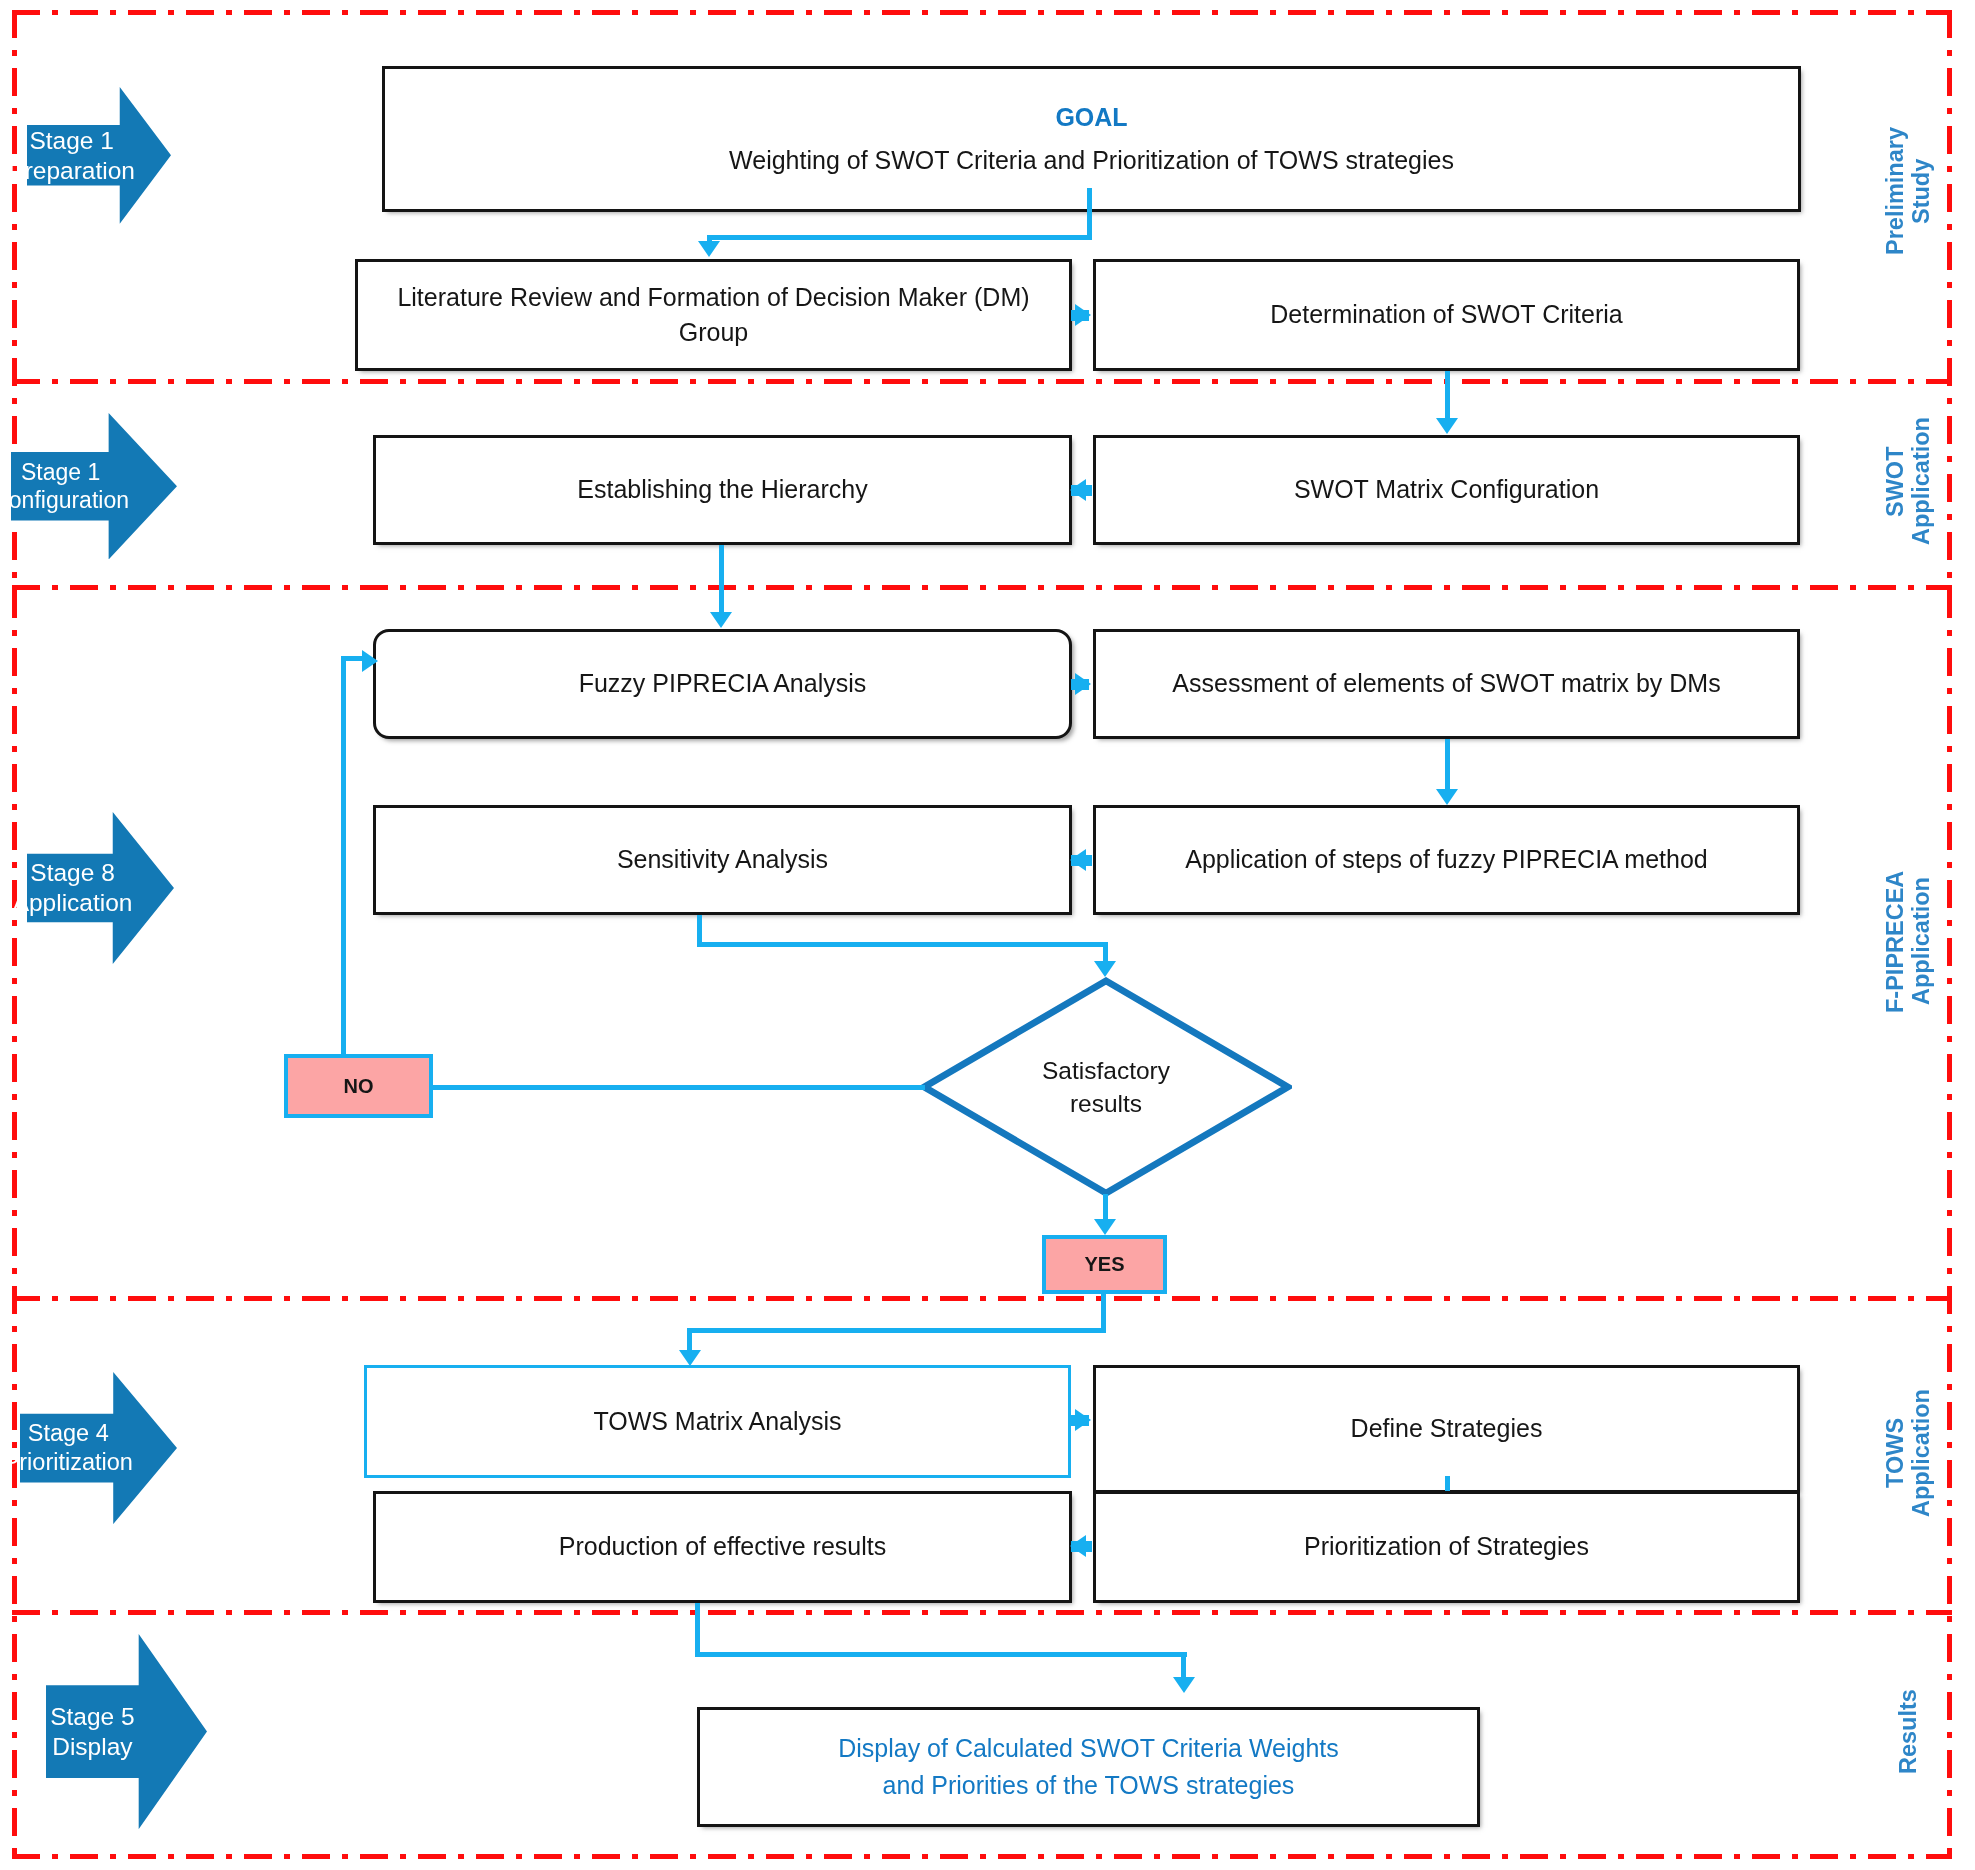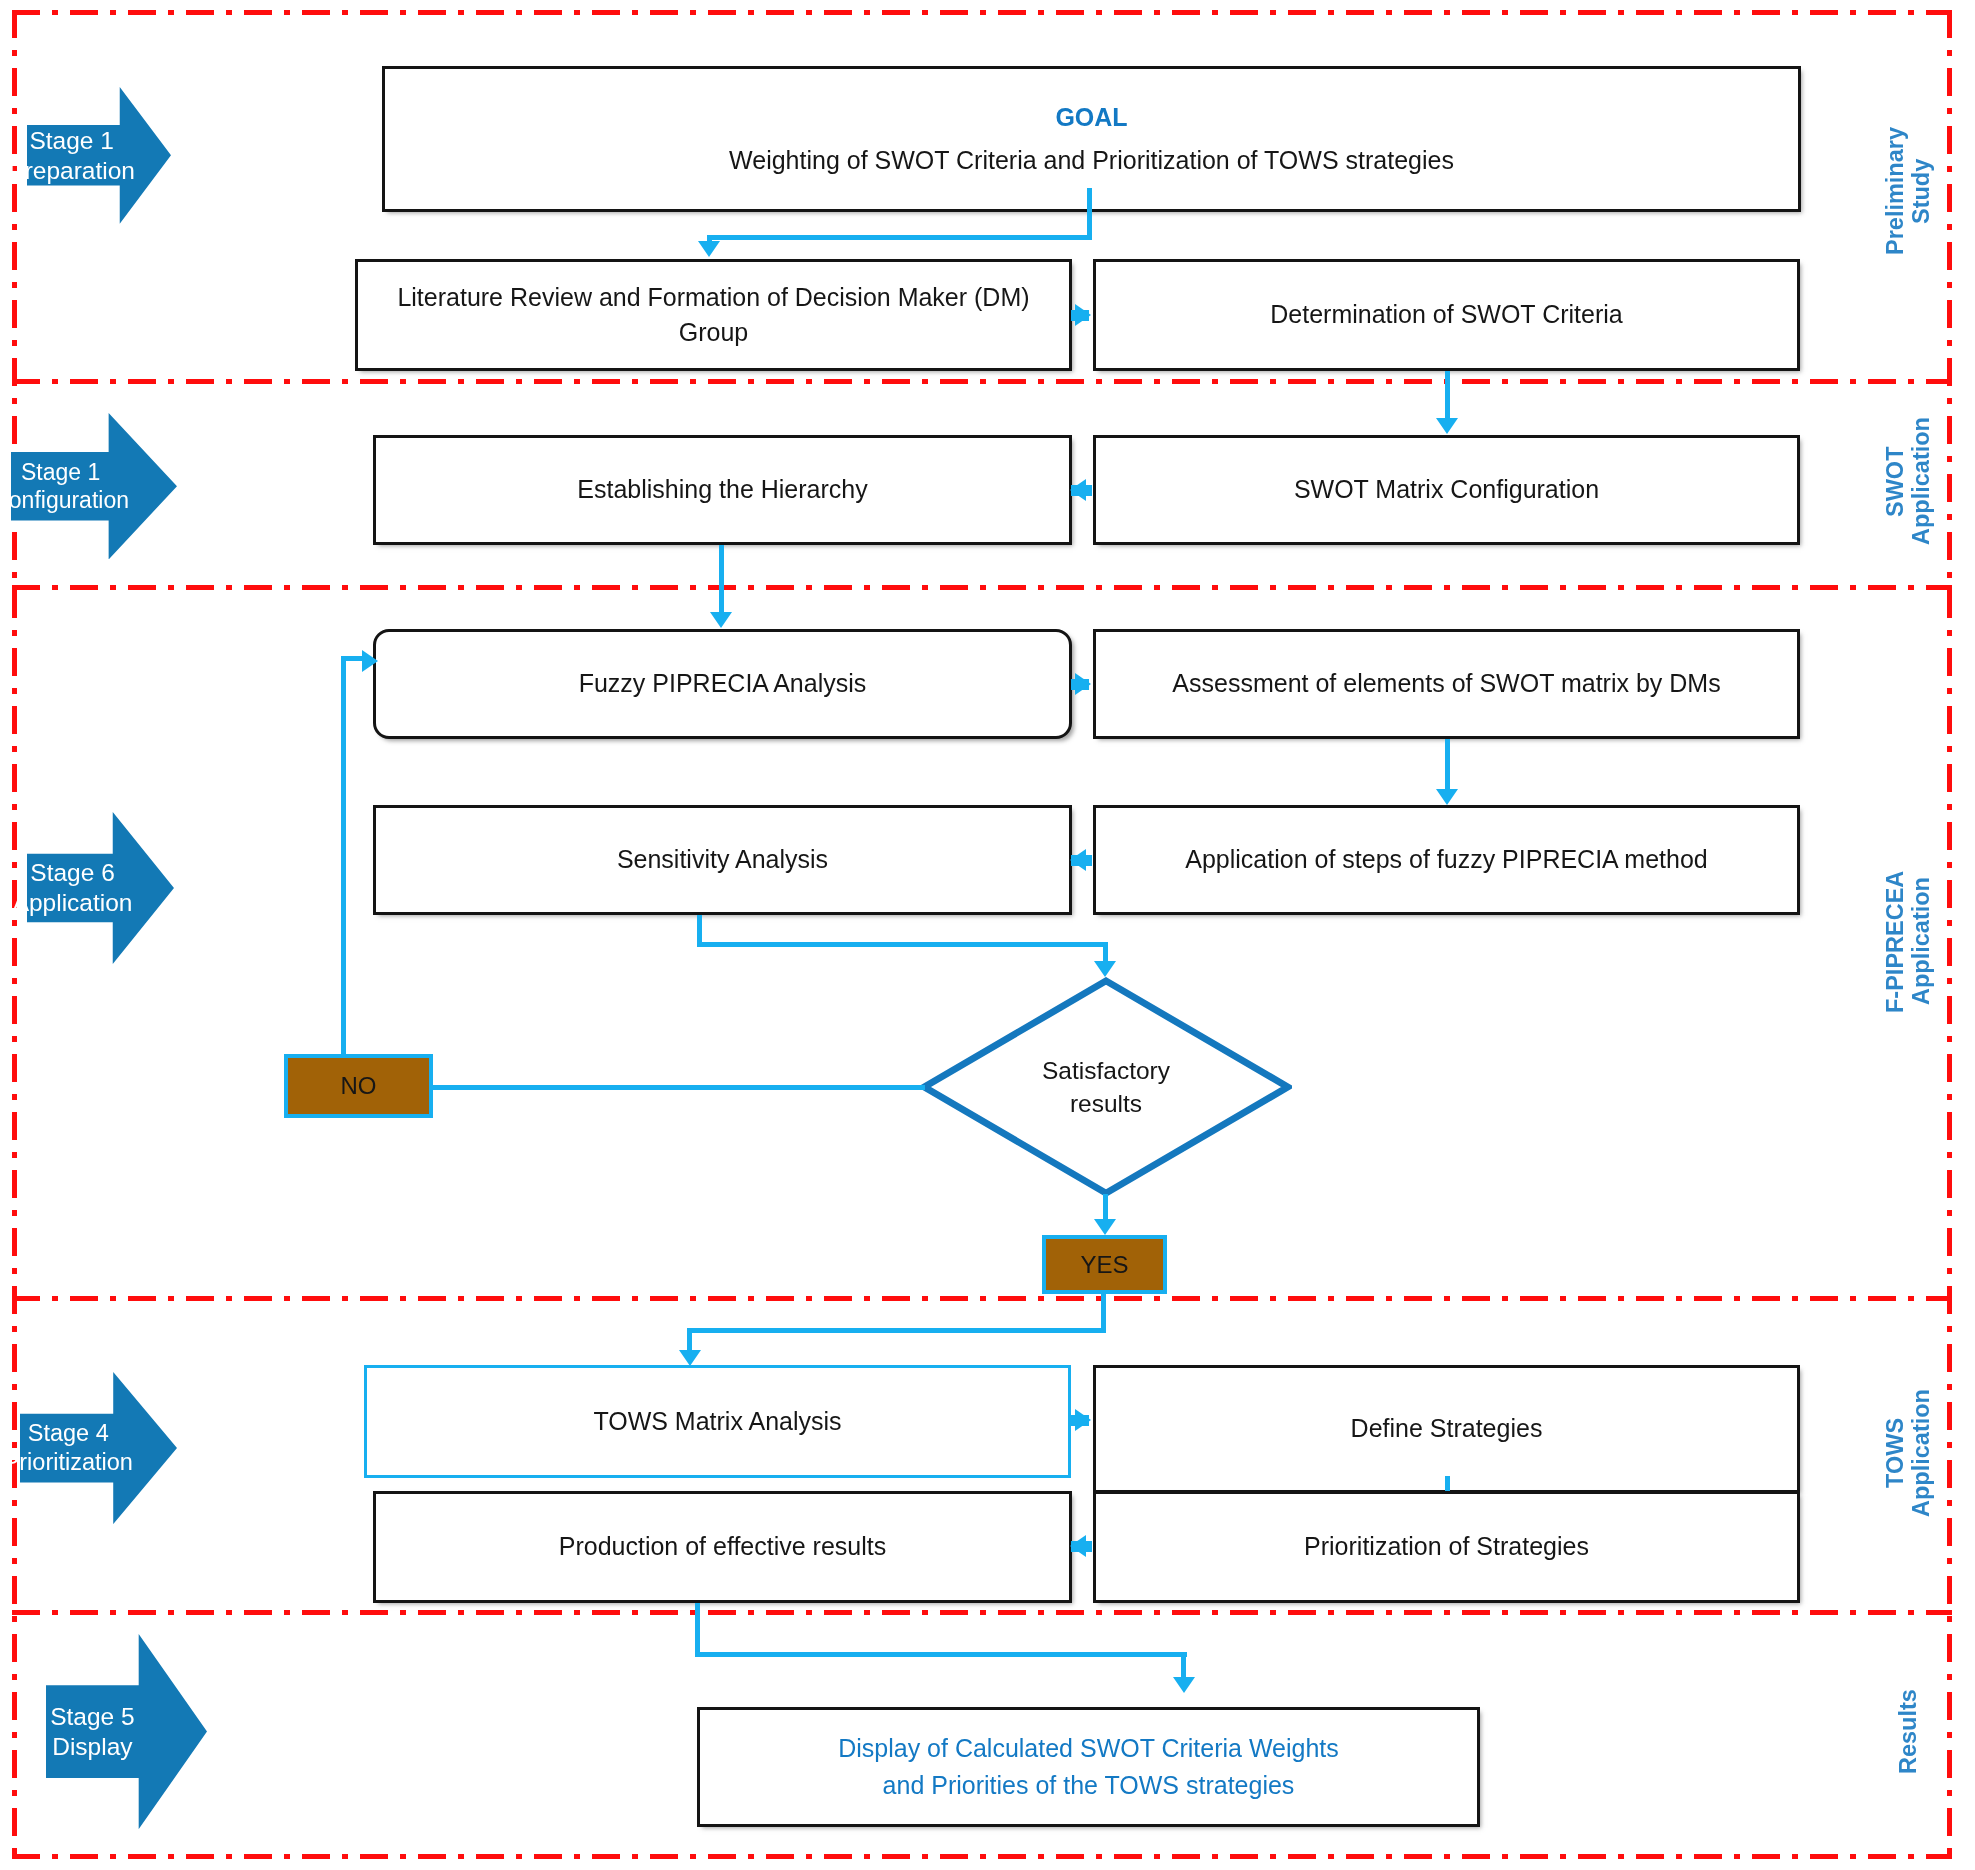--- a/index.html
+++ b/index.html
@@ -57,24 +57,24 @@
     justify-content:center;
     gap:7.8px;
   }
   .goal-title { color:#1379C4; font-weight:bold; font-size:25px; }
   .goal-sub   { color:#161616; font-size:25px; }
   .pbox.results-text { color:#1379C4; }
 
   
   .smallbox {
     position:absolute;
-    background:#a16207;
+    background:#fca5a5;
     border:4.9px solid #17AFF0;
     display:flex; align-items:center; justify-content:center;
-    font-size:24px; color:#161616;
+    font-size:20px; color:#161616;font-weight:bold;
   }
 
   
   .diamond-wrap { position:absolute; }
   .diamond-wrap svg { display:block; }
   .diamond-label {
     position:absolute; inset:0;
     display:flex; flex-direction:column;
     align-items:center; justify-content:center;
     font-size:24.5px; color:#161616; line-height:1.35;
@@ -153,21 +153,21 @@
       <span>Stage 1</span>
       <span>Configuration</span>
     </div>
   </div>
 
   <div class="stage-arrow" style="left:27px; top:812px; width:147px; height:152px;">
     <svg viewBox="0 0 300 310" preserveAspectRatio="none" aria-hidden="true">
       <polygon points="0,85 175,85 175,0 300,155 175,310 175,225 0,225" fill="#1379B5"></polygon>
     </svg>
     <div class="st-label">
-      <span>Stage 6</span>
+      <span>Stage 8</span>
       <span>Application</span>
     </div>
   </div>
 
   <div class="stage-arrow" style="left:19.6px; top:1372px; width:157px; height:152px;">
     <svg viewBox="0 0 320 310" preserveAspectRatio="none" aria-hidden="true">
       <polygon points="0,85 190,85 190,0 320,155 190,310 190,225 0,225" fill="#1379B5"></polygon>
     </svg>
     <div class="st-label" style="width:62%; font-size:23.5px;">
       <span>Stage 4</span>

